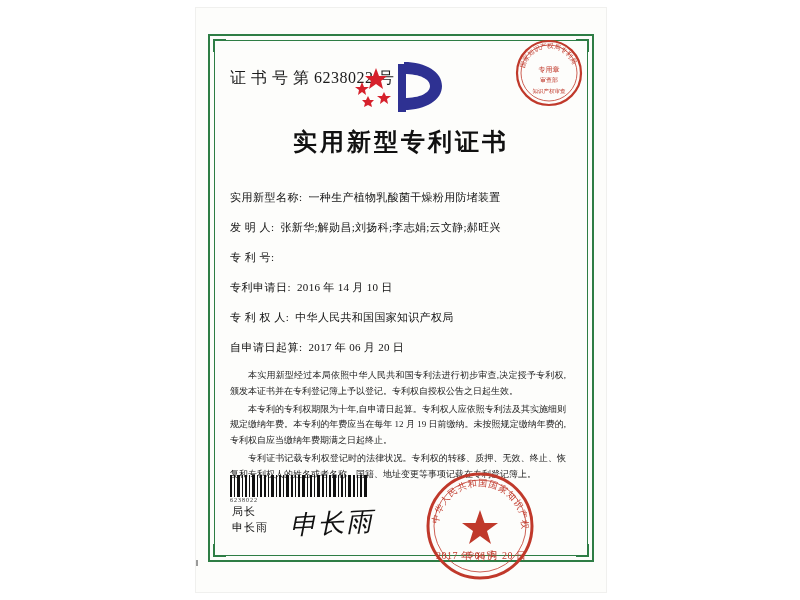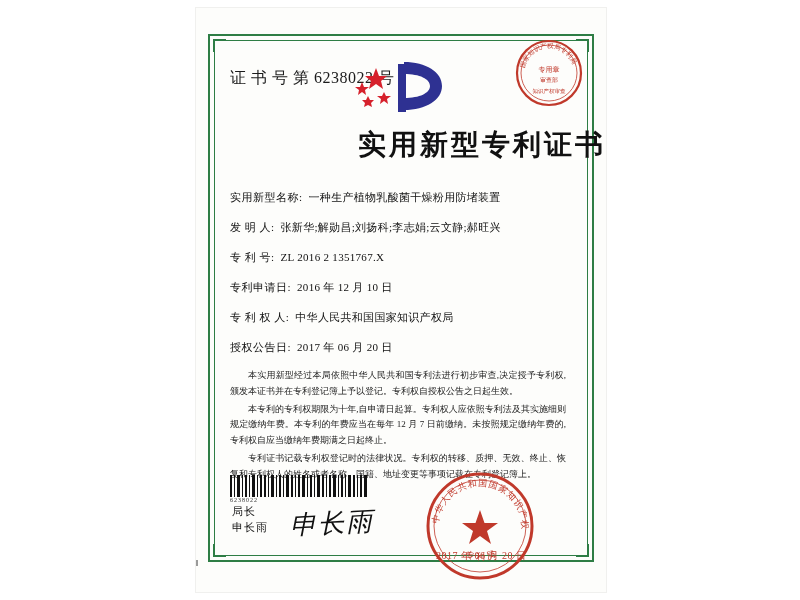--- a/index.html
+++ b/index.html
@@ -85,22 +85,22 @@
     width: 70px;
     height: 70px;
   }
 
   
   .title {
     position: absolute;
     left: 0;
     right: 0;
     top: 118px;
-    text-align: right;
-    font-size: 28px;
+    text-align: center;
+    font-size: 24px;
     font-weight: bold;
     letter-spacing: 3px;
     color: #111;
     font-family: "DejaVu Sans", sans-serif;
   }
 
   
   .fields {
     position: absolute;
     left: 34px;
@@ -264,39 +264,38 @@
       <div class="field-row">
         <span class="field-label">实用新型名称:</span>
         <span class="field-value">一种生产植物乳酸菌干燥粉用防堵装置</span>
       </div>
       <div class="field-row">
         <span class="field-label">发 明 人:</span>
         <span class="field-value">张新华;解勋昌;刘扬科;李志娟;云文静;郝旺兴</span>
       </div>
       <div class="field-row">
         <span class="field-label">专 利 号:</span>
-        <span class="field-value">ZL 2016 2 1351767.X</span>
       </div>
       <div class="field-row">
         <span class="field-label">专利申请日:</span>
-        <span class="field-value">2016 年 12 月 10 日</span>
+        <span class="field-value">2016 年 14 月 10 日</span>
       </div>
       <div class="field-row">
         <span class="field-label">专 利 权 人:</span>
         <span class="field-value">中华人民共和国国家知识产权局</span>
       </div>
       <div class="field-row">
-        <span class="field-label">授权公告日:</span>
+        <span class="field-label">自申请日起算:</span>
         <span class="field-value">2017 年 06 月 20 日</span>
       </div>
     </div>
 
     <div class="body-text">
       <p>本实用新型经过本局依照中华人民共和国专利法进行初步审查,决定授予专利权,颁发本证书并在专利登记簿上予以登记。专利权自授权公告之日起生效。</p>
-      <p>本专利的专利权期限为十年,自申请日起算。专利权人应依照专利法及其实施细则规定缴纳年费。本专利的年费应当在每年 12 月 7 日前缴纳。未按照规定缴纳年费的,专利权自应当缴纳年费期满之日起终止。</p>
+      <p>本专利的专利权期限为十年,自申请日起算。专利权人应依照专利法及其实施细则规定缴纳年费。本专利的年费应当在每年 12 月 19 日前缴纳。未按照规定缴纳年费的,专利权自应当缴纳年费期满之日起终止。</p>
       <p>专利证书记载专利权登记时的法律状况。专利权的转移、质押、无效、终止、恢复和专利权人的姓名或者名称、国籍、地址变更等事项记载在专利登记簿上。</p>
     </div>
 
     <div class="barcode">
       <svg viewBox="0 0 140 22" width="140" height="22" aria-hidden="true">
         <g fill="#111">
           <rect x="0" y="0" width="2" height="22"></rect>
             <rect x="4" y="0" width="1" height="22"></rect>
           <rect x="7" y="0" width="3" height="22"></rect>
             <rect x="12" y="0" width="1" height="22"></rect>

